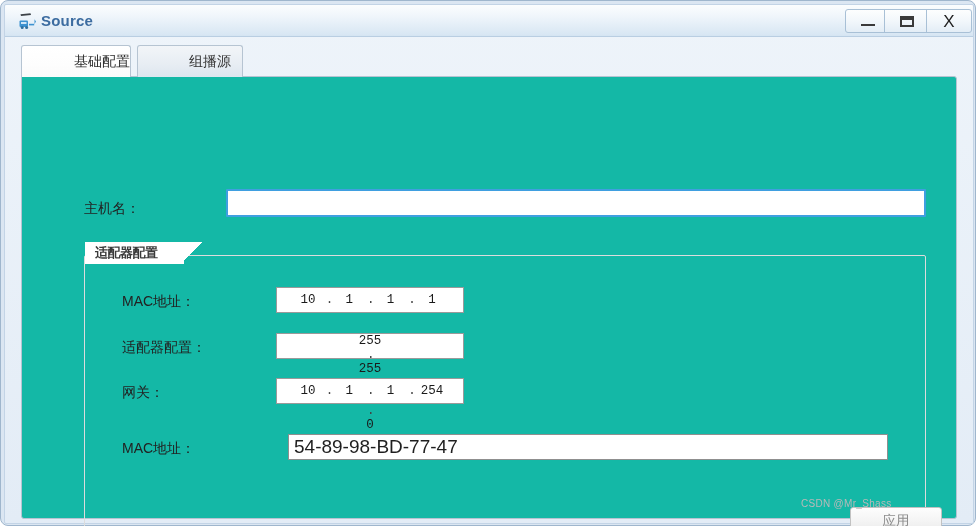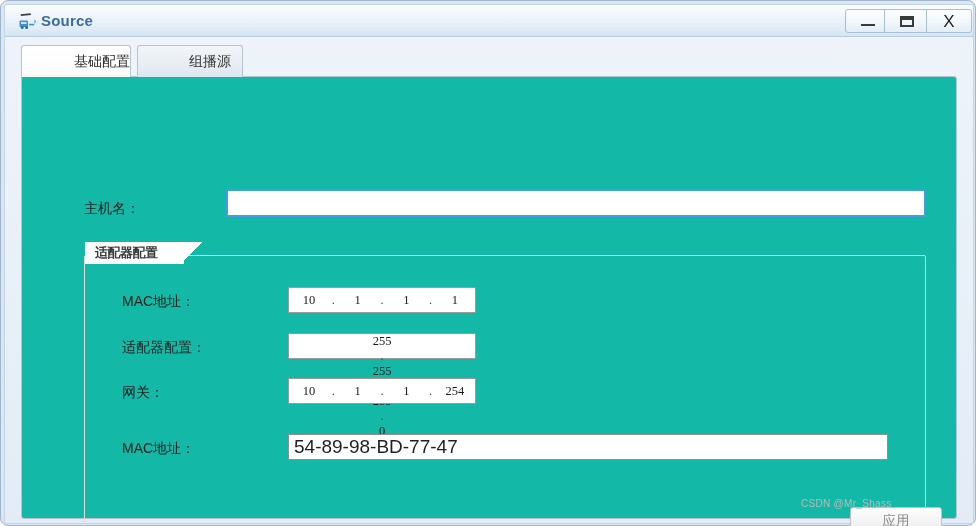--- a/index.html
+++ b/index.html
@@ -223,31 +223,31 @@
   }
 
   
   .lbl-ip   { left: 100px; top: 215px; }
   .lbl-mask { left: 100px; top: 261px; }
   .lbl-gw   { left: 100px; top: 306px; }
   .lbl-mac  { left: 100px; top: 362px; }
 
   .ipbox {
     position: absolute;
-    left: 266px;
+    left: 254px;
     width: 188px;
     height: 26px;
     box-sizing: border-box;
     border: 1px solid #9a9a9a;
     background: #ffffff;
     display: flex;
     align-items: center;
     justify-content: space-between;
-    padding: 0 7px;
-    font-family: Liberation Serif, serif;
+    padding: 0 18px;
+    font-family: Liberation Mono, monospace;
     font-size: 12.5px;
     color: #1a1a1a;
   }
   .ipbox-ip   { top: 210px; }
   .ipbox-mask { top: 256px; flex-direction: column; }
   .ipbox-gw   { top: 301px; }
 
   .oct {
     display: inline-block;
     min-width: 26px;

